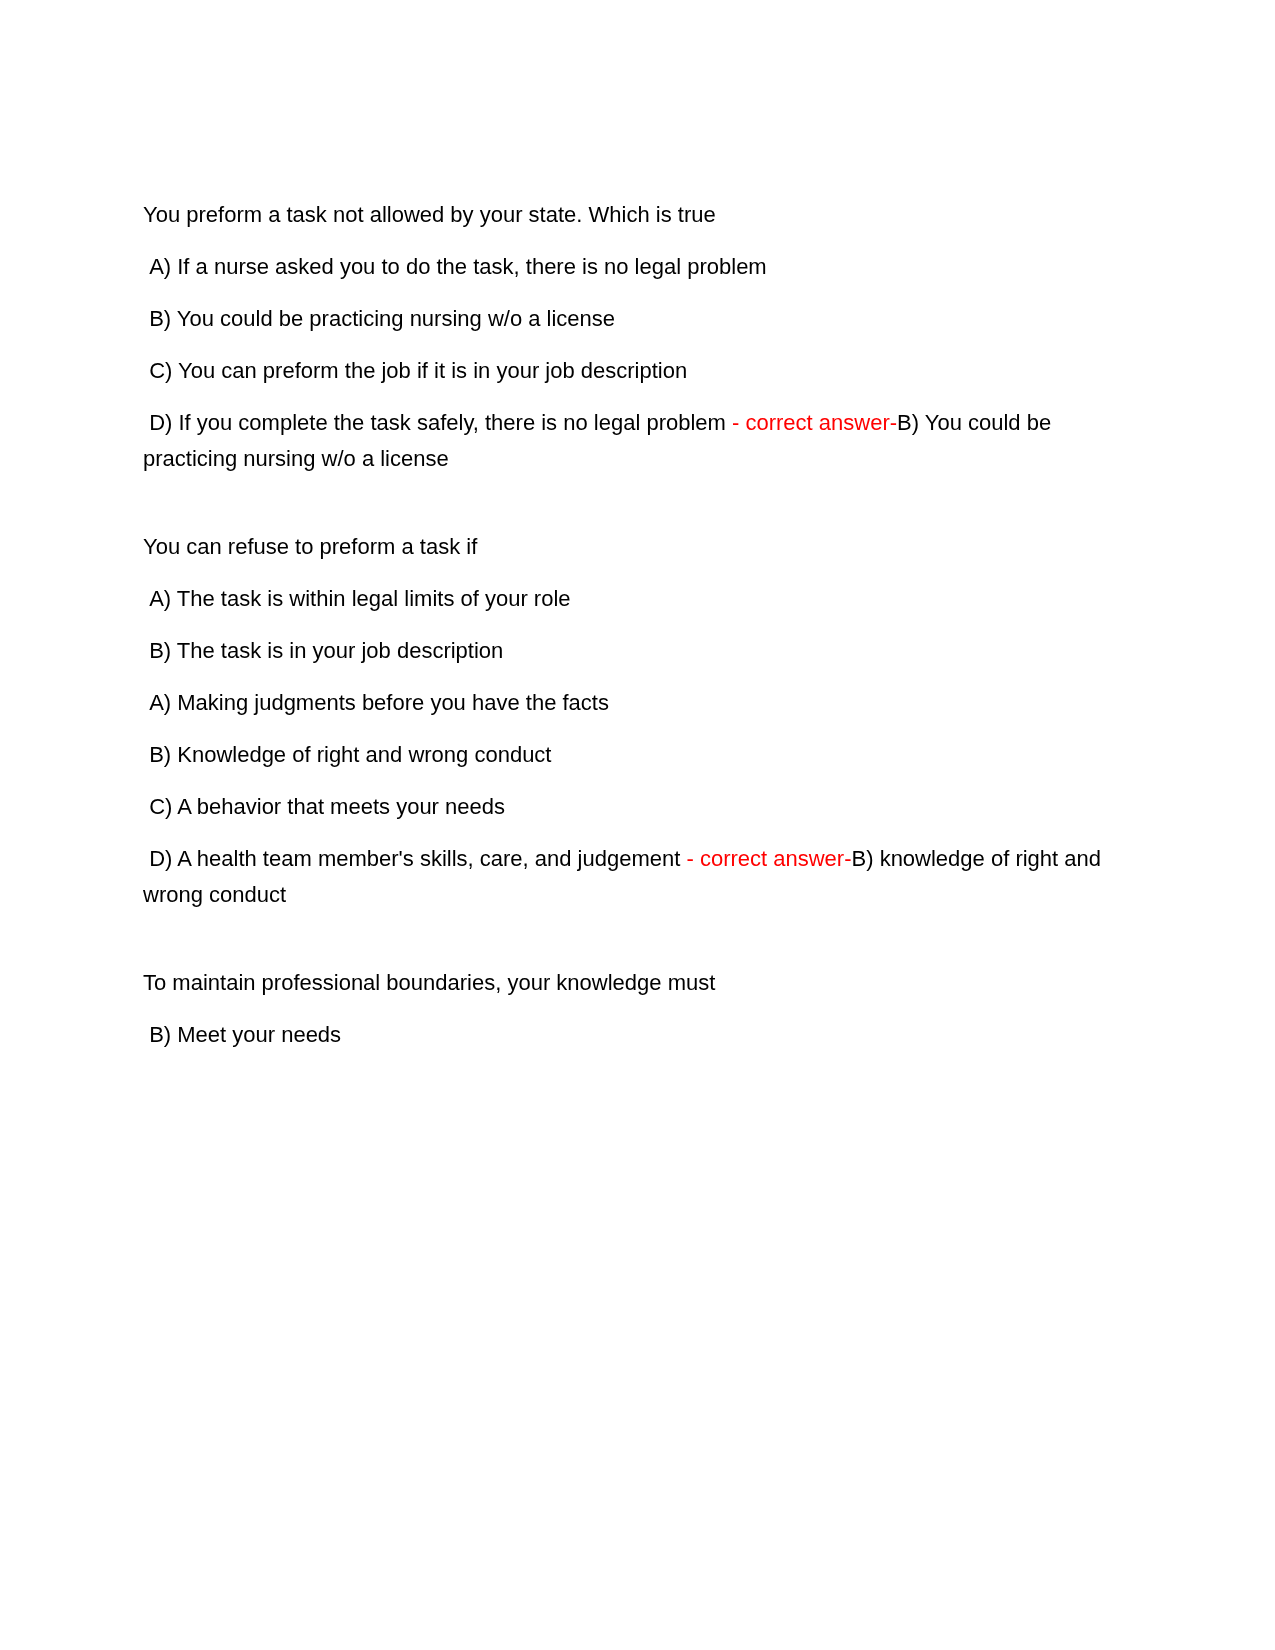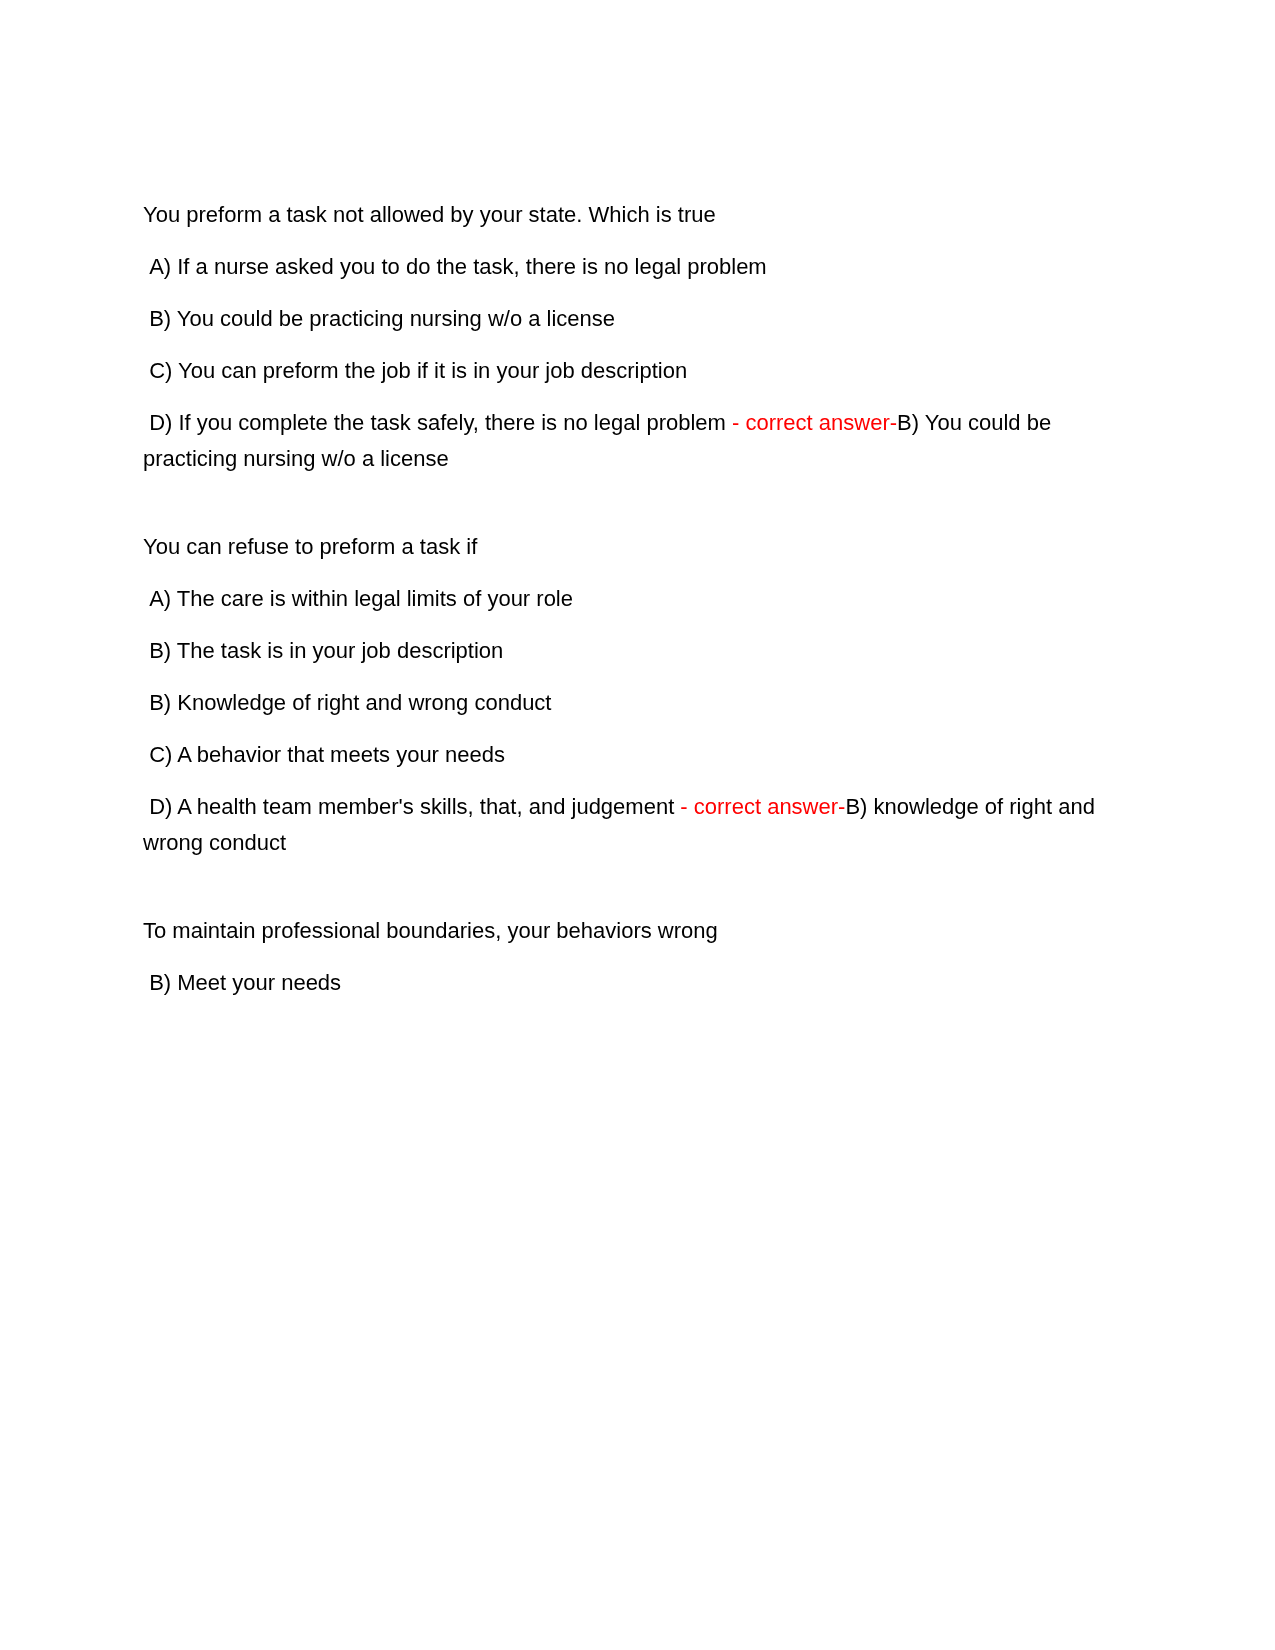--- a/index.html
+++ b/index.html
@@ -54,20 +54,21 @@
 </head>
 <body>
 
 <div class="page">
     <p class="para question"><span class="normal">You preform a task not allowed by your state. Which is true</span></p>
     <p class="para option"><span class="normal"> A) If a nurse asked you to do the task, there is no legal problem</span></p>
     <p class="para option"><span class="normal"> B) You could be practicing nursing w/o a license</span></p>
     <p class="para option"><span class="normal"> C) You can preform the job if it is in your job description</span></p>
     <p class="para option"><span class="normal"> D) If you complete the task safely, there is no legal problem </span><span class="accent">- correct answer-</span><span class="normal">B) You could be practicing nursing w/o a license</span></p>
     <p class="para question"><span class="normal">You can refuse to preform a task if</span></p>
-    <p class="para option"><span class="normal"> A) The care is within legal limits of your role</span></p>
+    <p class="para option"><span class="normal"> A) The task is within legal limits of your role</span></p>
     <p class="para option"><span class="normal"> B) The task is in your job description</span></p>
+    <p class="para option"><span class="normal"> A) Making judgments before you have the facts</span></p>
     <p class="para option"><span class="normal"> B) Knowledge of right and wrong conduct</span></p>
     <p class="para option"><span class="normal"> C) A behavior that meets your needs</span></p>
-    <p class="para option"><span class="normal"> D) A health team member's skills, that, and judgement </span><span class="accent">- correct answer-</span><span class="normal">B) knowledge of right and wrong conduct</span></p>
-    <p class="para question"><span class="normal">To maintain professional boundaries, your behaviors wrong</span></p>
+    <p class="para option"><span class="normal"> D) A health team member's skills, care, and judgement </span><span class="accent">- correct answer-</span><span class="normal">B) knowledge of right and wrong conduct</span></p>
+    <p class="para question"><span class="normal">To maintain professional boundaries, your knowledge must</span></p>
     <p class="para option"><span class="normal"> B) Meet your needs</span></p>
   </div>
 
 </body></html>

